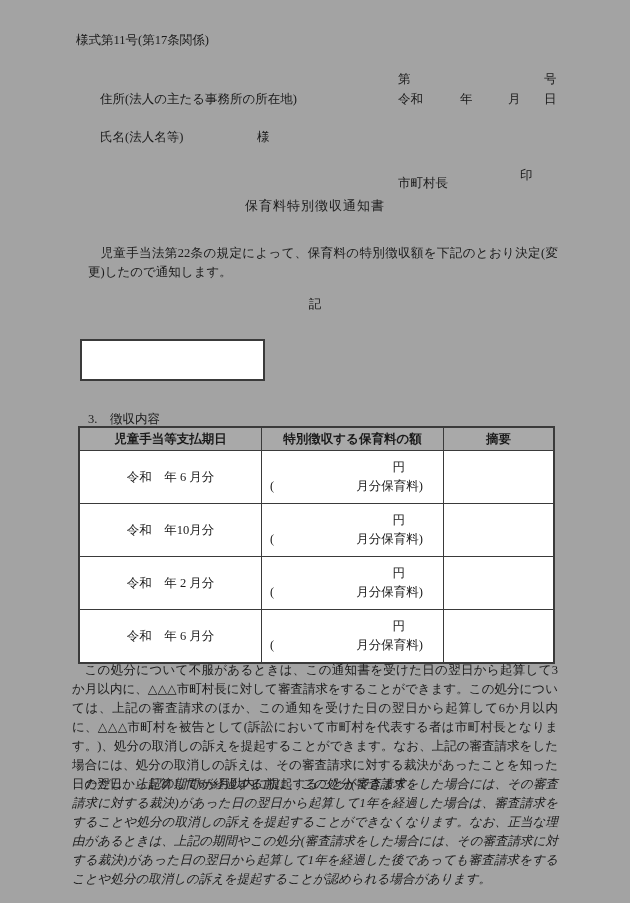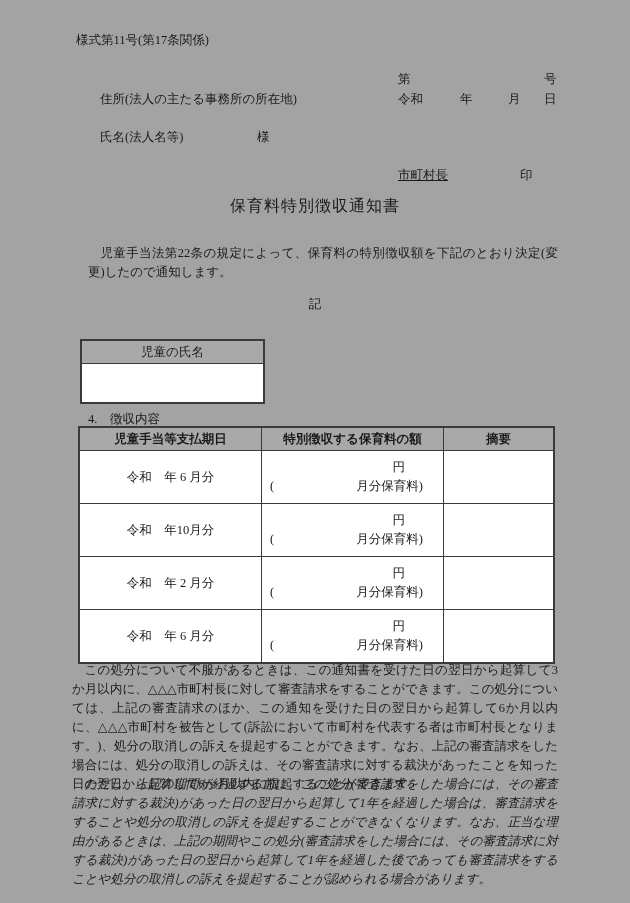--- a/index.html
+++ b/index.html
@@ -13,21 +13,21 @@
     margin:0 auto;
     background:#a3a3a3;
     color:#1a1a1a;
     font-size:12.5px;
     line-height:19px;
     overflow:hidden;
   }
   .abs{position:absolute;white-space:nowrap;}
   .title{
     position:absolute;left:0;top:196px;width:630px;
-    text-align:center;font-size:16px;letter-spacing:1px;
+    text-align:center;font-size:13px;letter-spacing:1px;
   }
   .para{
     position:absolute;
     text-align:justify;text-justify:inter-ideograph;
     word-break:break-all;
     text-indent:1em;
     white-space:normal;
   }
   .intro{left:88px;top:244px;width:470px;}
   .ki{position:absolute;left:0;top:295px;width:630px;text-align:center;}
@@ -75,36 +75,35 @@
 
   <div class="abs" style="left:100px;top:90px;">住所(法人の主たる事務所の所在地)</div>
   <div class="abs" style="left:398px;top:90px;">令和</div>
   <div class="abs" style="left:460px;top:90px;">年</div>
   <div class="abs" style="left:508px;top:90px;">月</div>
   <div class="abs" style="left:544px;top:90px;">日</div>
 
   <div class="abs" style="left:100px;top:128px;">氏名(法人名等)</div>
   <div class="abs" style="left:257px;top:128px;">様</div>
 
-  <div class="abs" style="left:398px;top:166px;text-decoration:underline;">市町村長</div>
+  <div class="abs" style="left:398px;top:174px;">市町村長</div>
   <div class="abs" style="left:520px;top:166px;">印</div>
 
   <div class="title">保育料特別徴収通知書</div>
 
   <div class="para intro">児童手当法第22条の規定によって、保育料の特別徴収額を下記のとおり決定(変更)したので通知します。</div>
 
   <div class="ki">記</div>
 
   <div class="abs" style="left:88px;top:323px;margin-top:24px;">1.　対象児童</div>
   <div class="tbl tbl1">
-    <div class="hdr">児童の氏名</div>
     <div class="body-cell"></div>
   </div>
 
-  <div class="abs" style="left:88px;top:410px;">4.　徴収内容</div>
+  <div class="abs" style="left:88px;top:410px;">3.　徴収内容</div>
   <div class="tbl tbl2">
     <div class="row hdr-row">
       <div class="c1">児童手当等支払期日</div>
       <div class="c2">特別徴収する保育料の額</div>
       <div class="c3">摘要</div>
     </div>
 
     <div class="row data-row">
       <div class="c1">令和　年 6 月分</div>
       <div class="c2">

